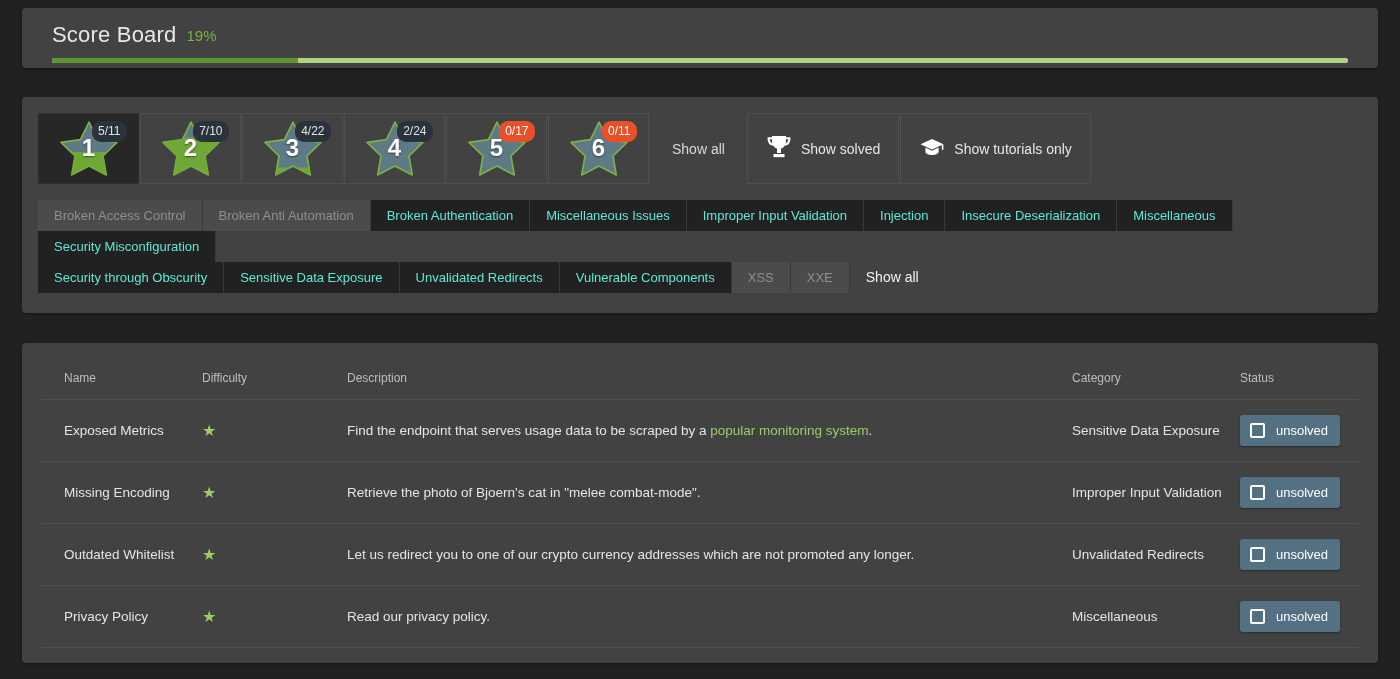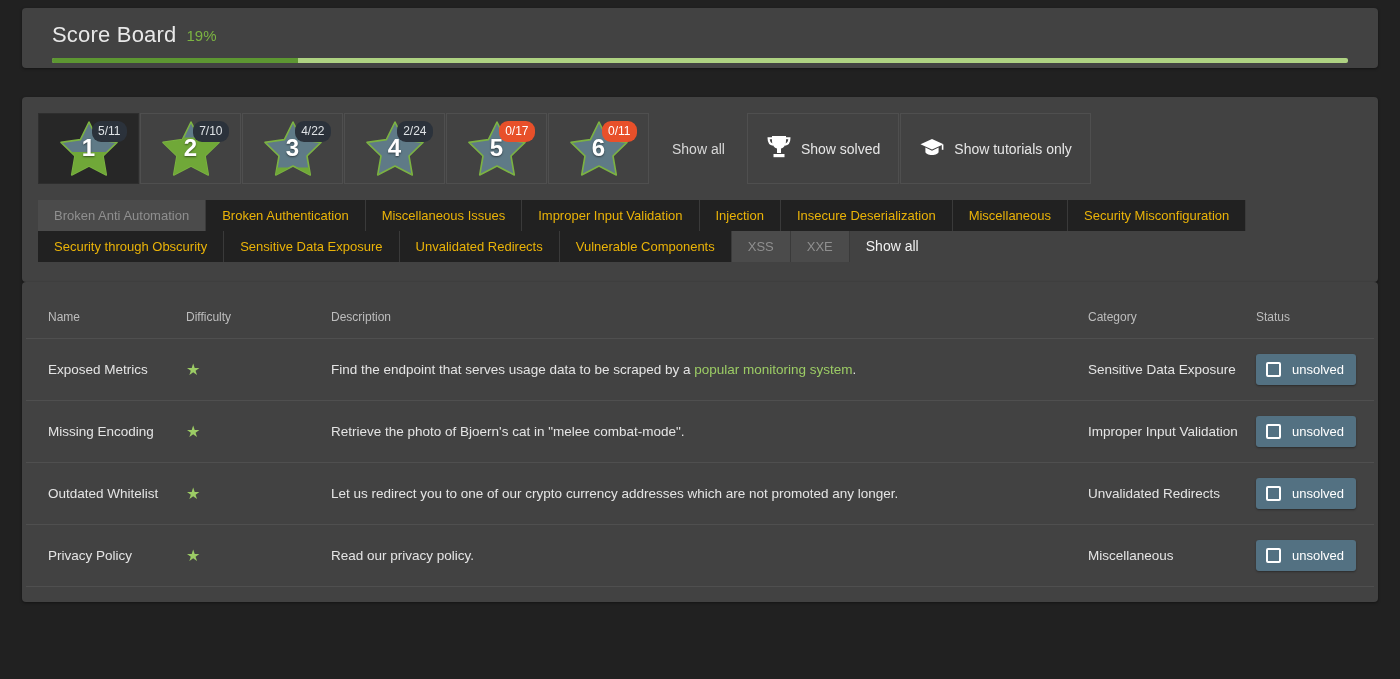--- a/index.html
+++ b/index.html
@@ -87,38 +87,38 @@
     cursor: pointer; white-space: nowrap;
     margin-right: 1px;
   }
   .icon-btn svg { flex: 0 0 auto; }
 
   
   .tags-wrap { padding: 8px 16px 20px 16px; }
   .tags-row { display: flex; flex-wrap: wrap; align-items: flex-start; }
   .tag {
     background: #212121;
-    color: #eab308;
+    color: #5eead4;
     font-size: 13px;
     padding: 0 16px;
     height: 31px;
     line-height: 31px;
     border-right: 1px solid #3a3a3a;
     cursor: pointer;
     white-space: nowrap;
   }
   .tag.off { background: #4b4b4b; color: #8f8f8f; }
   .hide-all {
     color: #f1f1f1; font-size: 14px;
     height: 31px; line-height: 31px;
     padding: 0 16px; cursor: pointer; white-space: nowrap;
   }
 
   
-  .table-card { padding: 0 4px; height: 320px; overflow: hidden; }
+  .table-card { margin-top: 30px; padding: 0 20px; height: 320px; overflow: hidden; }
   table.challenges { width: 100%; border-collapse: collapse; }
   table.challenges th {
     text-align: left;
     color: #bdbdbd;
     font-size: 12px; font-weight: 400;
     padding: 28px 0 14px 0;
     border-bottom: 1px solid #4f4f4f;
   }
   table.challenges td {
     color: #e4e4e4;
@@ -283,20 +283,21 @@
             <path fill="#ffffff" d="M6.4 10.6v4.1c0 1.8 3 3.3 6.6 3.3s6.6-1.5 6.6-3.3v-4.1L13 13.7 6.4 10.6z"></path>
             <path fill="none" stroke="#ffffff" stroke-width="1.6" d="M23.6 7.6v5.2"></path>
           </svg>
         </span>
         <span>Show tutorials only</span>
       </div>
     </div>
 
     <div class="tags-wrap">
       <div class="tags-row" id="tags-row-1">
+          <div class="tag off">Broken Access Control</div>
           <div class="tag off">Broken Anti Automation</div>
           <div class="tag">Broken Authentication</div>
           <div class="tag">Miscellaneous Issues</div>
           <div class="tag">Improper Input Validation</div>
           <div class="tag">Injection</div>
           <div class="tag">Insecure Deserialization</div>
           <div class="tag">Miscellaneous</div>
           <div class="tag">Security Misconfiguration</div>
         </div>
       <div class="tags-row" id="tags-row-2">

